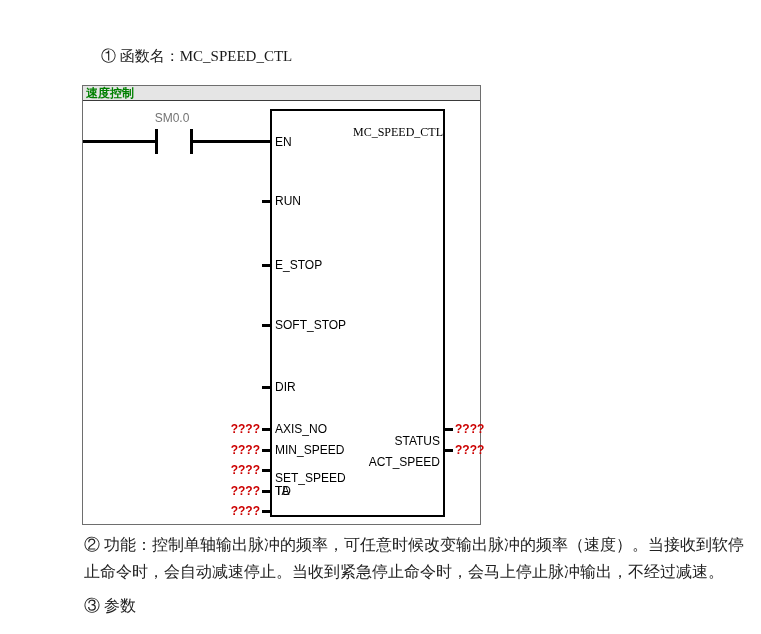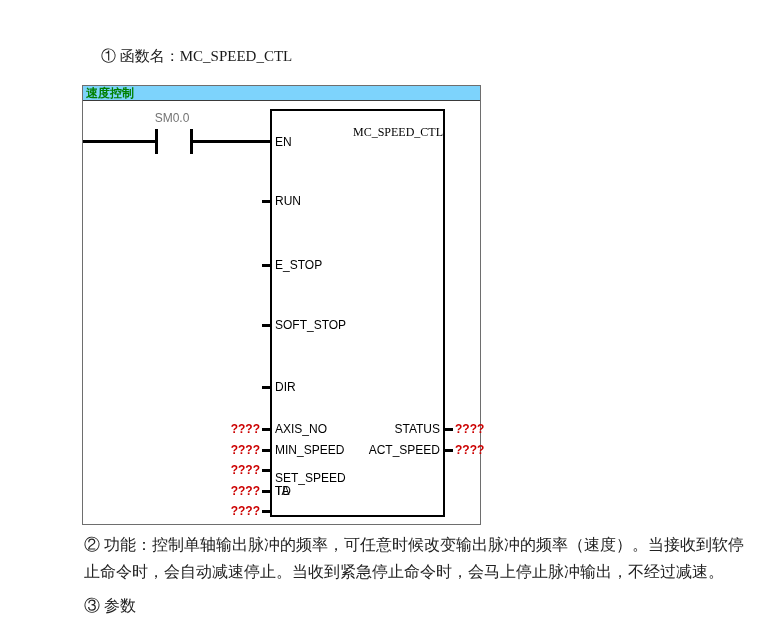--- a/index.html
+++ b/index.html
@@ -5,37 +5,37 @@
   html,body{margin:0;padding:0;background:#fff;}
   .page{position:relative;width:761px;height:634px;background:#ffffff;overflow:hidden;
         font-family:"Liberation Serif","DejaVu Serif",serif;color:#1a1a1a;}
 
   .heading{position:absolute;left:88px;top:13px;font-size:17px;font-weight:bold;margin:0;letter-spacing:.5px;}
   .func-line{position:absolute;left:88px;top:47px;font-size:15px;margin-left:13px;}
 
   
   .network{position:absolute;left:82px;top:85px;width:399px;height:440px;
            border:1px solid #6e6e6e;box-sizing:border-box;background:#fff;}
-  .network-header{position:absolute;left:0;top:0;right:0;height:15px;background:#7dd3fc;
+  .network-header{position:absolute;left:0;top:0;right:0;height:15px;background:#e5e5e5;
                   border-bottom:1px solid #3a3a3a;box-sizing:border-box;}
   .network-header span{position:absolute;left:3px;top:0px;font-family:"Liberation Sans","DejaVu Sans",sans-serif;
                   font-size:12px;line-height:14px;font-weight:bold;color:#008000;}
   .canvas{position:absolute;left:0;top:15px;right:0;bottom:0;background:#fff;}
 
   .wire{position:absolute;background:#000;height:3px;}
   .contact-bar{position:absolute;width:3px;height:25px;top:28px;background:#000;}
   .contact-label{position:absolute;left:64px;top:10px;width:50px;text-align:center;
                  font-family:"Liberation Sans","DejaVu Sans",sans-serif;font-size:12px;color:#737373;}
 
   .fb{position:absolute;left:187px;top:8px;width:175px;height:408px;border:2px solid #000;
       box-sizing:border-box;background:#fff;
       font-family:"Liberation Sans","DejaVu Sans",sans-serif;font-size:12px;color:#000;}
   .fb-title{position:absolute;left:0;top:14px;width:100%;text-align:right;font-family:Liberation Serif, serif;}
   .pin-label-l{position:absolute;left:3px;transform:translateY(-50%);white-space:nowrap;}
-  .pin-label-r{position:absolute;right:3px;transform:translateY(-50%);white-space:nowrap;}
+  .pin-label-r{position:absolute;right:3px;transform:translateY(-50%);white-space:nowrap;margin-top:12px;}
   .tick-l{position:absolute;left:-10px;width:8px;height:3px;background:#000;}
   .tick-r{position:absolute;right:-10px;width:8px;height:3px;background:#000;}
   .val-l{position:absolute;left:-49px;width:37px;text-align:right;transform:translateY(-50%);
          color:#cc0000;font-weight:bold;}
   .val-r{position:absolute;right:-49px;width:37px;text-align:left;transform:translateY(-50%);
          color:#cc0000;font-weight:bold;}
 
   .desc{position:absolute;left:84px;top:531px;width:662px;margin:0;font-size:16px;line-height:27px;color:#222;}
   .params-line{position:absolute;left:84px;top:596px;font-size:16px;color:#222;}
 </style>

